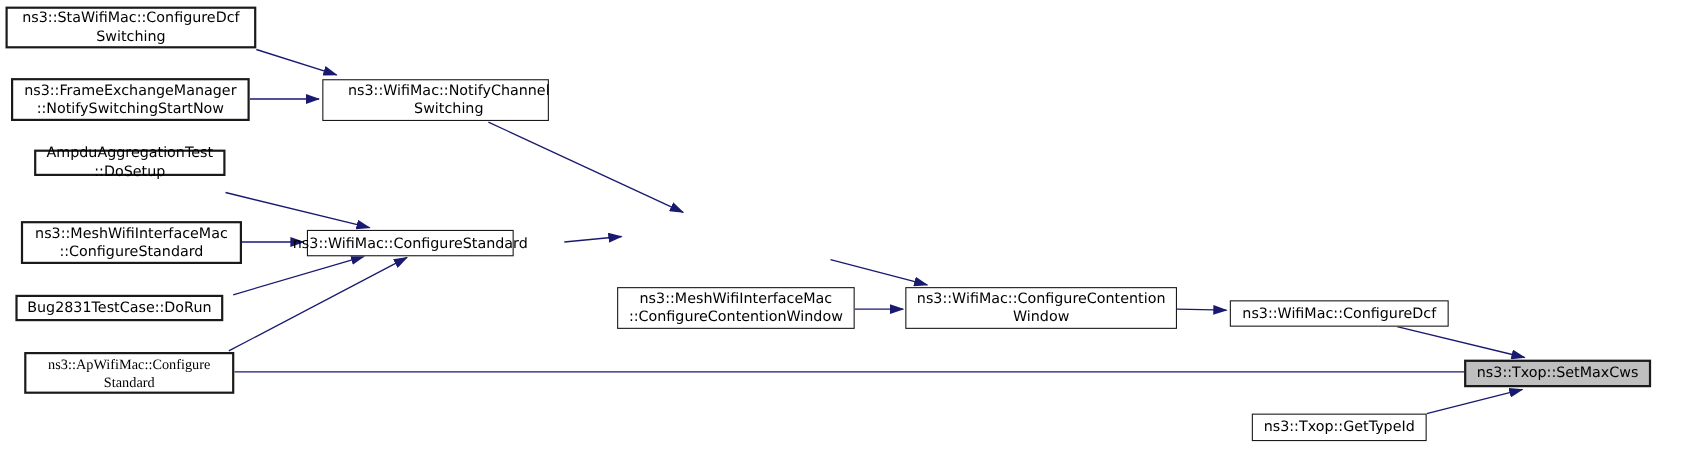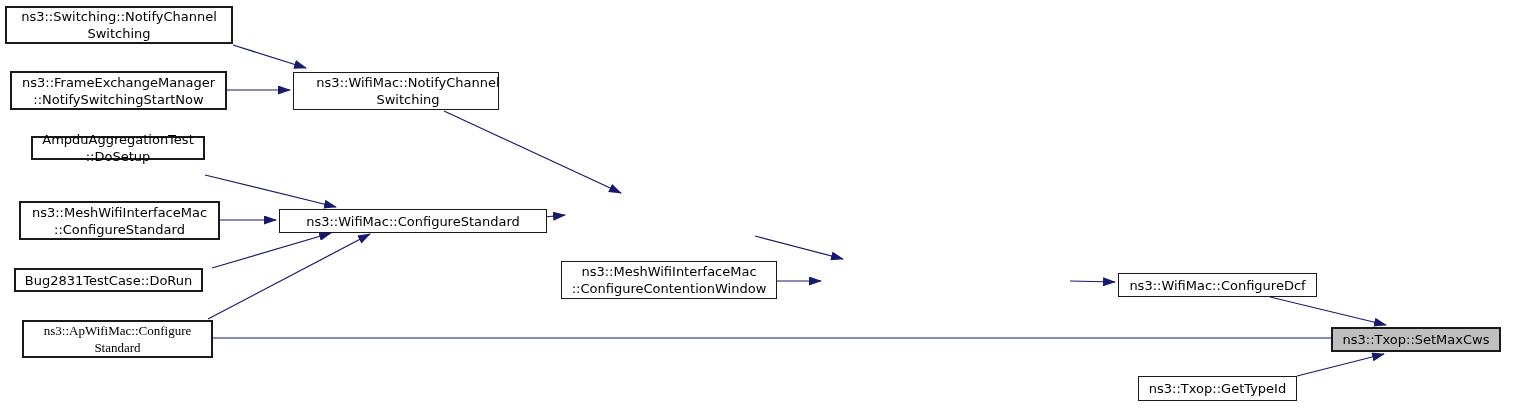--- a/index.html
+++ b/index.html
@@ -60,21 +60,21 @@
     <line x1="513" y1="220" x2="565" y2="215" marker-end="url(#ah)"></line>
     <line x1="755" y1="236" x2="843" y2="259" marker-end="url(#ah)"></line>
     <line x1="777" y1="281" x2="821" y2="281" marker-end="url(#ah)"></line>
     <line x1="1070" y1="281" x2="1115" y2="282" marker-end="url(#ah)"></line>
     <line x1="1270" y1="297" x2="1386" y2="325" marker-end="url(#ah)"></line>
     <line x1="213" y1="338" x2="1361" y2="338" marker-end="url(#ah)"></line>
     <line x1="1297" y1="376" x2="1384" y2="354" marker-end="url(#ah)"></line>
   </svg>
 
   <div class="node bold" style="left:5px; top:6px; width:228px; height:38px;">
-    <span class="nlabel">ns3::Switching::NotifyChannel
+    <span class="nlabel">ns3::StaWifiMac::ConfigureDcf
 Switching</span>
   </div>
 
   <div class="node bold" style="left:10px; top:71px; width:217px; height:39px;">
     <span class="nlabel">ns3::FrameExchangeManager
 ::NotifySwitchingStartNow</span>
   </div>
 
   <div class="node" style="left:293px; top:72px; width:206px; height:38px;padding-left:24px;">
     <span class="nlabel">ns3::WifiMac::NotifyChannel
@@ -93,30 +93,34 @@
 
   <div class="node bold" style="left:14px; top:268px; width:189px; height:24px;">
     <span class="nlabel">Bug2831TestCase::DoRun</span>
   </div>
 
   <div class="node bold" style="left:22px; top:320px; width:191px; height:38px;font-family:Liberation Serif, serif;">
     <span class="nlabel">ns3::ApWifiMac::Configure
 Standard</span>
   </div>
 
-  <div class="node" style="left:279px; top:209px; width:268px; height:24px;">
+  <div class="node" style="left:279px; top:209px; width:188px; height:24px;">
     <span class="nlabel">ns3::WifiMac::ConfigureStandard</span>
   </div>
 
 
   <div class="node" style="left:561px; top:261px; width:216px; height:38px;">
     <span class="nlabel">ns3::MeshWifiInterfaceMac
 ::ConfigureContentionWindow</span>
   </div>
 
+  <div class="node" style="left:823px; top:261px; width:247px; height:38px;">
+    <span class="nlabel">ns3::WifiMac::ConfigureContention
+Window</span>
+  </div>
 
   <div class="node" style="left:1118px; top:273px; width:199px; height:24px;">
     <span class="nlabel">ns3::WifiMac::ConfigureDcf</span>
   </div>
 
   <div class="node hl" style="left:1331px; top:327px; width:170px; height:25px;">
     <span class="nlabel">ns3::Txop::SetMaxCws</span>
   </div>
 
   <div class="node" style="left:1138px; top:376px; width:159px; height:25px;">

